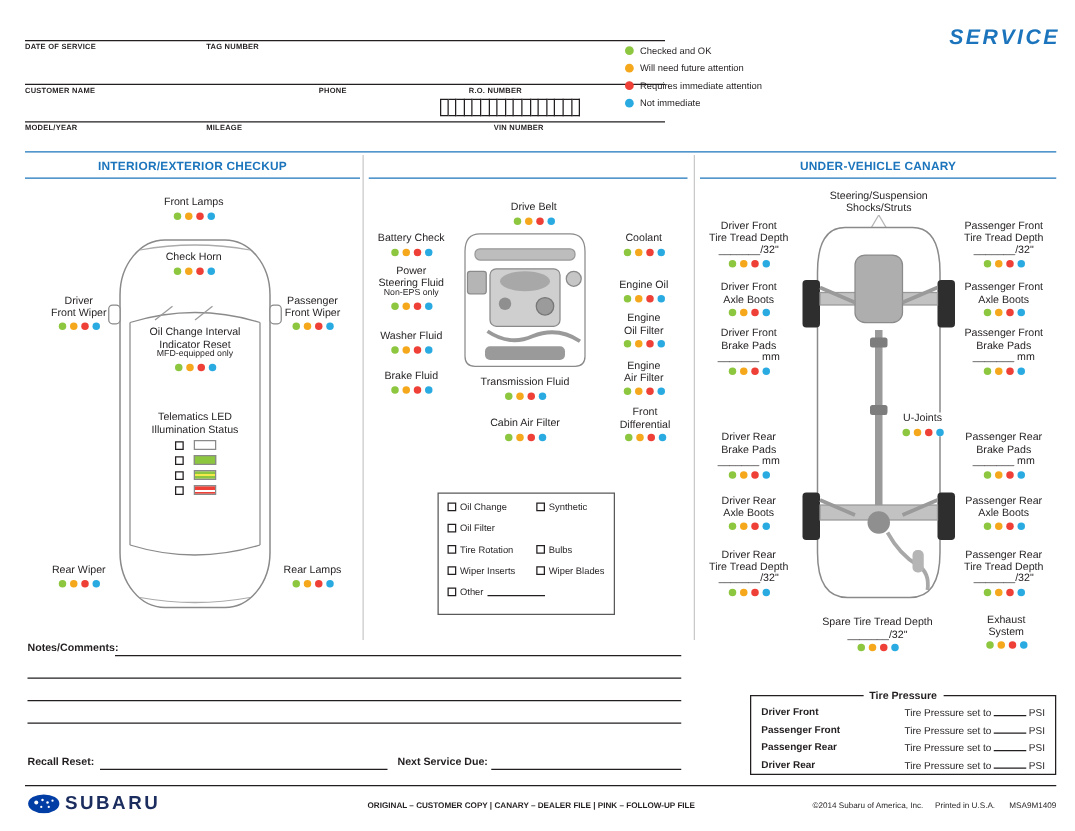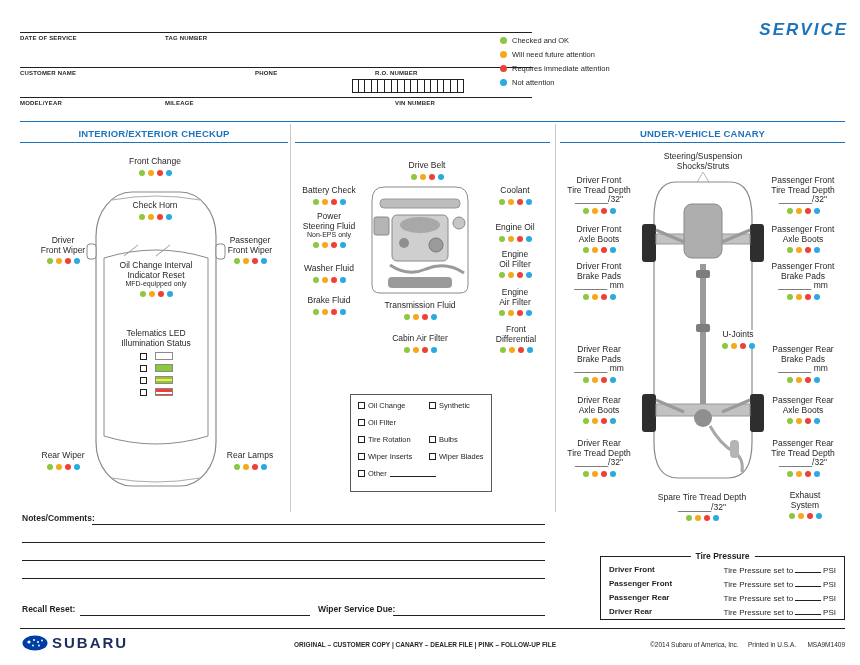--- a/index.html
+++ b/index.html
@@ -88,21 +88,21 @@
     <div class="leg-row">
         <i class="ldot" style="background: rgb(245, 168, 28);"></i>
         <span class="leg-lbl">Will need future attention</span>
       </div>
     <div class="leg-row">
         <i class="ldot" style="background: rgb(238, 64, 54);"></i>
         <span class="leg-lbl">Requires immediate attention</span>
       </div>
     <div class="leg-row">
         <i class="ldot" style="background: rgb(41, 171, 226);"></i>
-        <span class="leg-lbl">Not attention</span>
+        <span class="leg-lbl">Not immediate</span>
       </div>
   </div>
 
   <div class="abs" style="left:648px;top:22px;width:200px">
     <div class="service-txt">SERVICE</div>
   </div>
 
   <div class="abs bluerule" style="left:20px;top:121px;width:825px"></div>
   <div class="abs grayline" style="left:290px;top:124px;height:388px"></div>
   <div class="abs grayline" style="left:555px;top:124px;height:388px"></div>
@@ -121,21 +121,21 @@
     <line x1="122" y1="72" x2="122" y2="250" stroke="#8a8a8a"></line>
     <path d="M18 250 Q70 266 122 250" fill="none" stroke="#8a8a8a"></path>
     <path d="M26 292 Q70 300 114 292" fill="none" stroke="#ababab"></path>
     <rect x="1" y="58" width="9" height="15" rx="3" fill="#fff" stroke="#8a8a8a"></rect>
     <rect x="130" y="58" width="9" height="15" rx="3" fill="#fff" stroke="#8a8a8a"></rect>
     <line x1="38" y1="70" x2="52" y2="59" stroke="#9a9a9a"></line>
     <line x1="70" y1="70" x2="84" y2="59" stroke="#9a9a9a"></line>
   </svg>
 
   <div class="abs item" style="left:110px;top:157px;width:90px">
-    <div class="lbl">Front Change</div>
+    <div class="lbl">Front Lamps</div>
     <div class="dots">
         <i style="background: rgb(141, 198, 63);"></i>
         <i style="background: rgb(245, 168, 28);"></i>
         <i style="background: rgb(238, 64, 54);"></i>
         <i style="background: rgb(41, 171, 226);"></i>
       </div>
   </div>
   <div class="abs item" style="left:110px;top:201px;width:90px">
     <div class="lbl">Check Horn</div>
     <div class="dots">
@@ -581,21 +581,21 @@
       <span><span>Tire Pressure set to</span><span class="blank"></span><span>PSI</span></span>
     </div>
     <div class="tp-row" style="top:50px">
       <span class="tp-pos">Driver Rear</span>
       <span><span>Tire Pressure set to</span><span class="blank"></span><span>PSI</span></span>
     </div>
   </div>
 
   <div class="abs lbl b" style="left:22px;top:605px">Recall Reset:</div>
   <div class="abs hline" style="left:80px;top:615px;width:230px"></div>
-  <div class="abs lbl b" style="left:318px;top:605px">Wiper Service Due:</div>
+  <div class="abs lbl b" style="left:318px;top:605px">Next Service Due:</div>
   <div class="abs hline" style="left:393px;top:615px;width:152px"></div>
 
   <div class="abs hline" style="left:20px;top:628px;width:825px"></div>
   <div class="abs" style="left:22px;top:634px;display:flex;align-items:center;gap:4px">
     <svg width="26" height="16" viewBox="0 0 26 16">
       <ellipse cx="13" cy="8" rx="12.5" ry="7.5" fill="#003da5"></ellipse>
       <circle cx="7" cy="7" r="1.6" fill="#fff"></circle>
         <circle cx="12" cy="5" r="1" fill="#fff"></circle>
       <circle cx="16" cy="7" r="1" fill="#fff"></circle>
         <circle cx="20" cy="5.5" r="0.9" fill="#fff"></circle>

